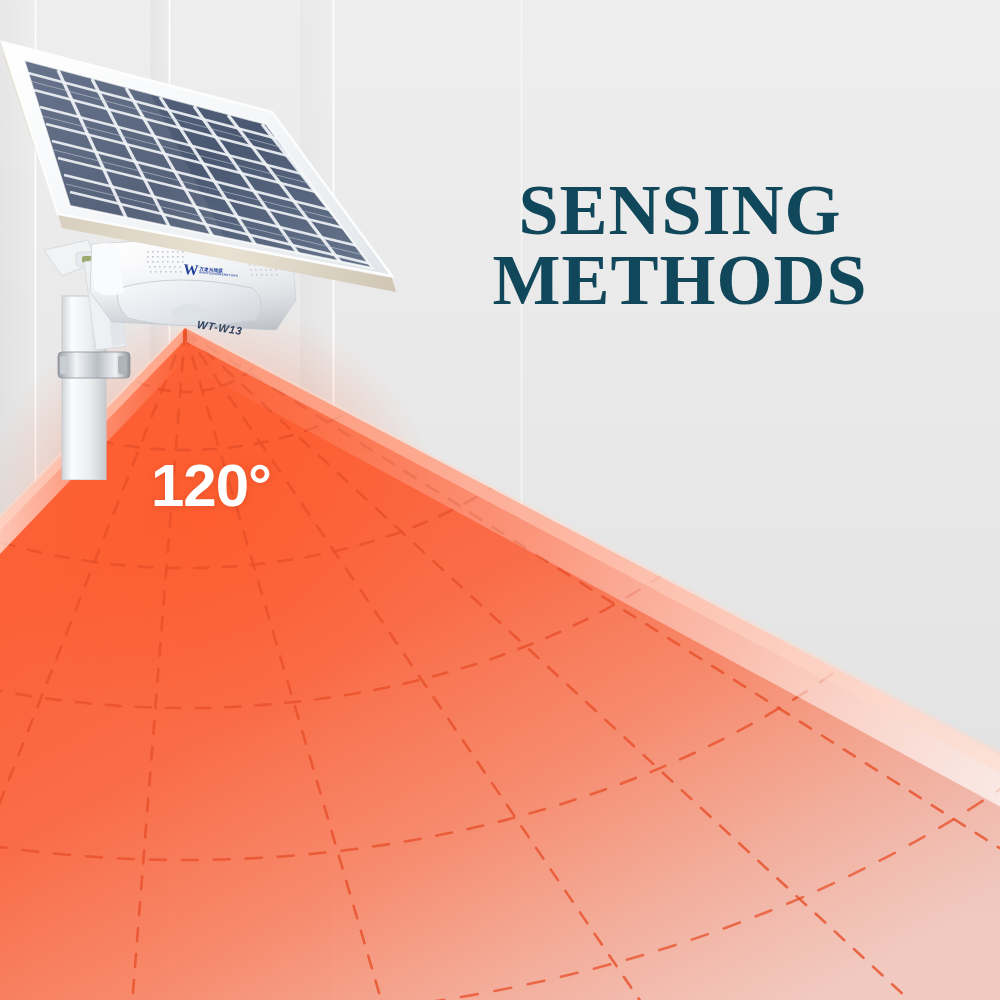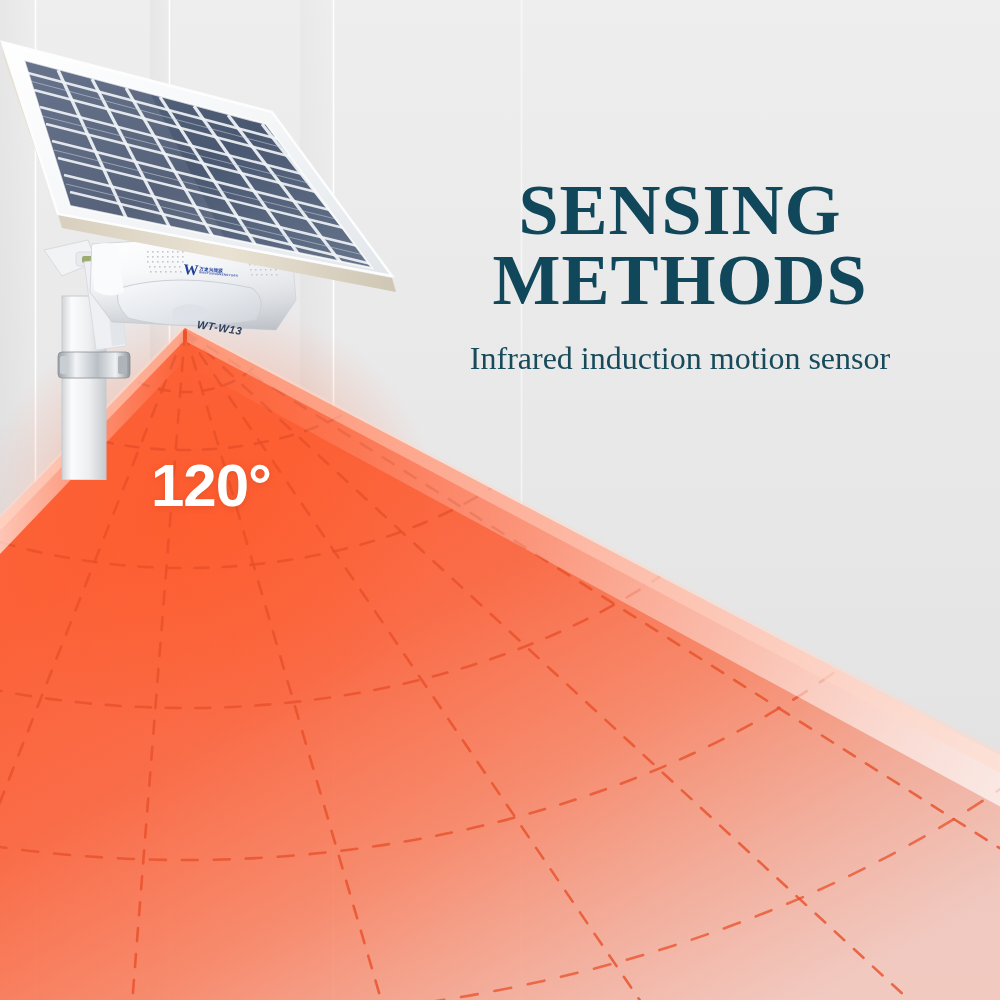--- a/index.html
+++ b/index.html
@@ -378,15 +378,14 @@
       </span>
     </div>
 
     <div id="model-label">WT-W13</div>
   </div>
 
   <div id="headings">
     <div class="h-line">SENSING</div>
     <div class="h-line">METHODS</div>
   </div>
-  <div id="subtitle">Infrared induction motion sensor</div>
 
 </div>
 
 </body></html>

